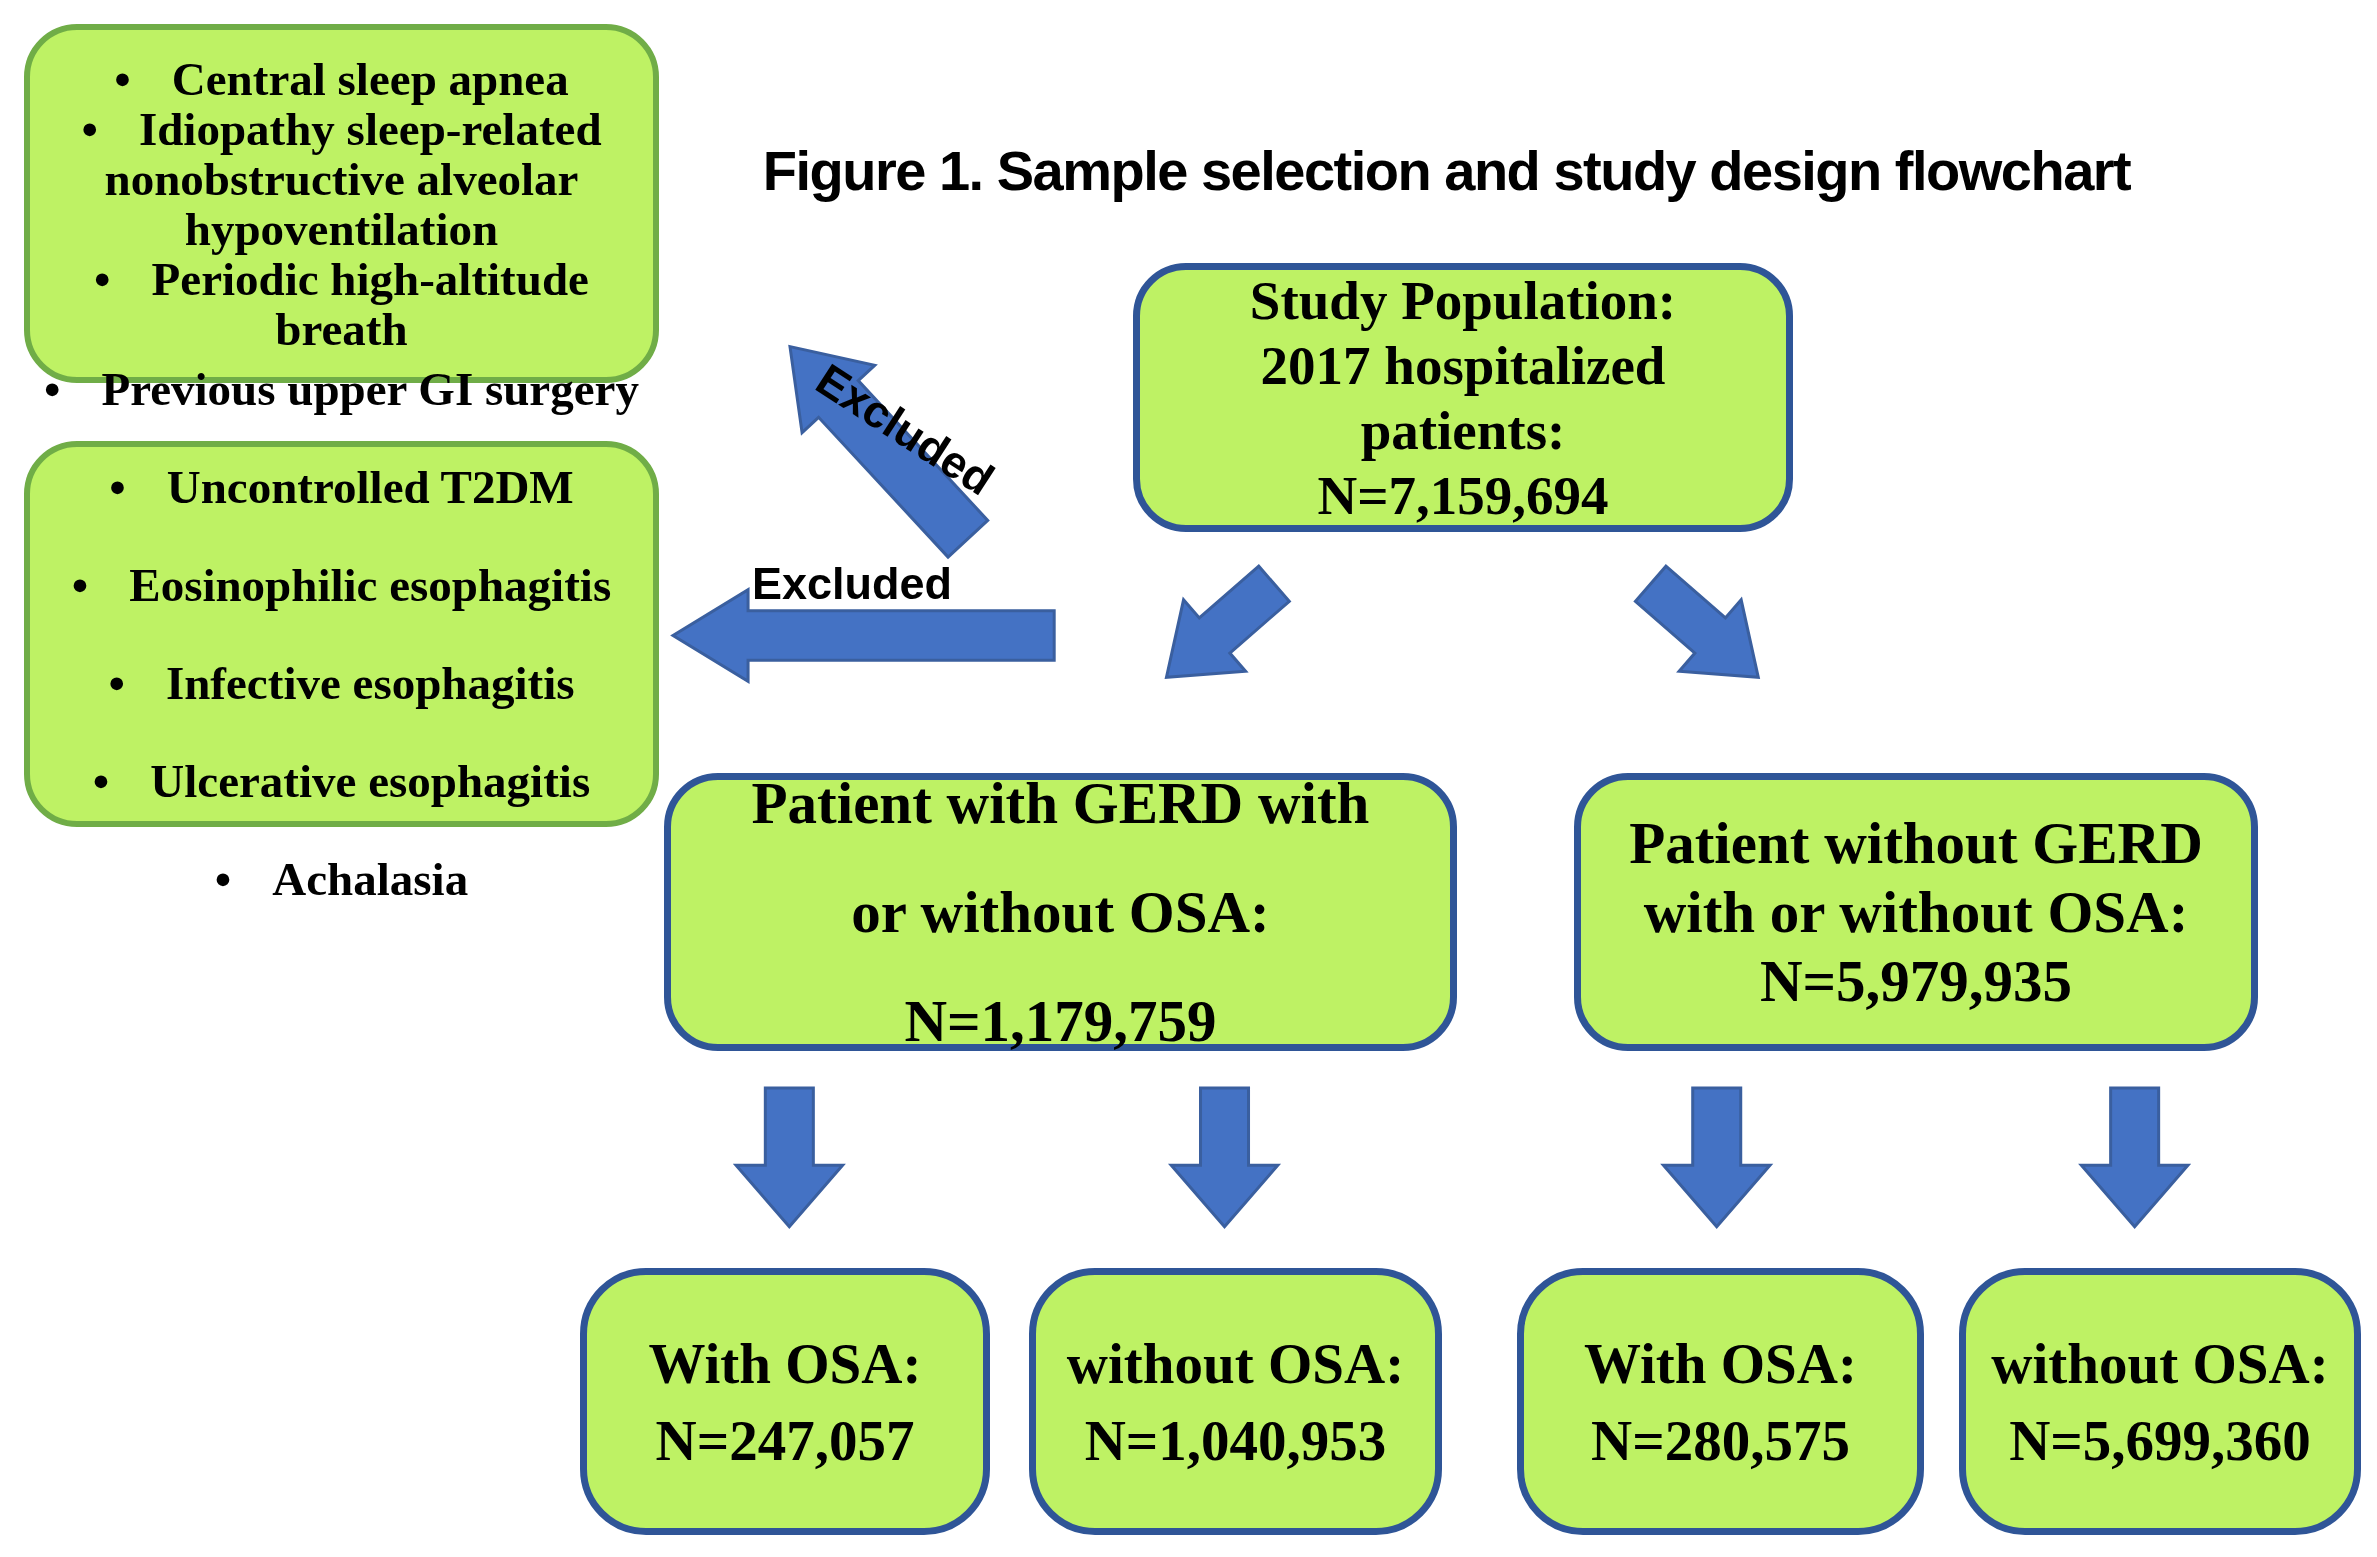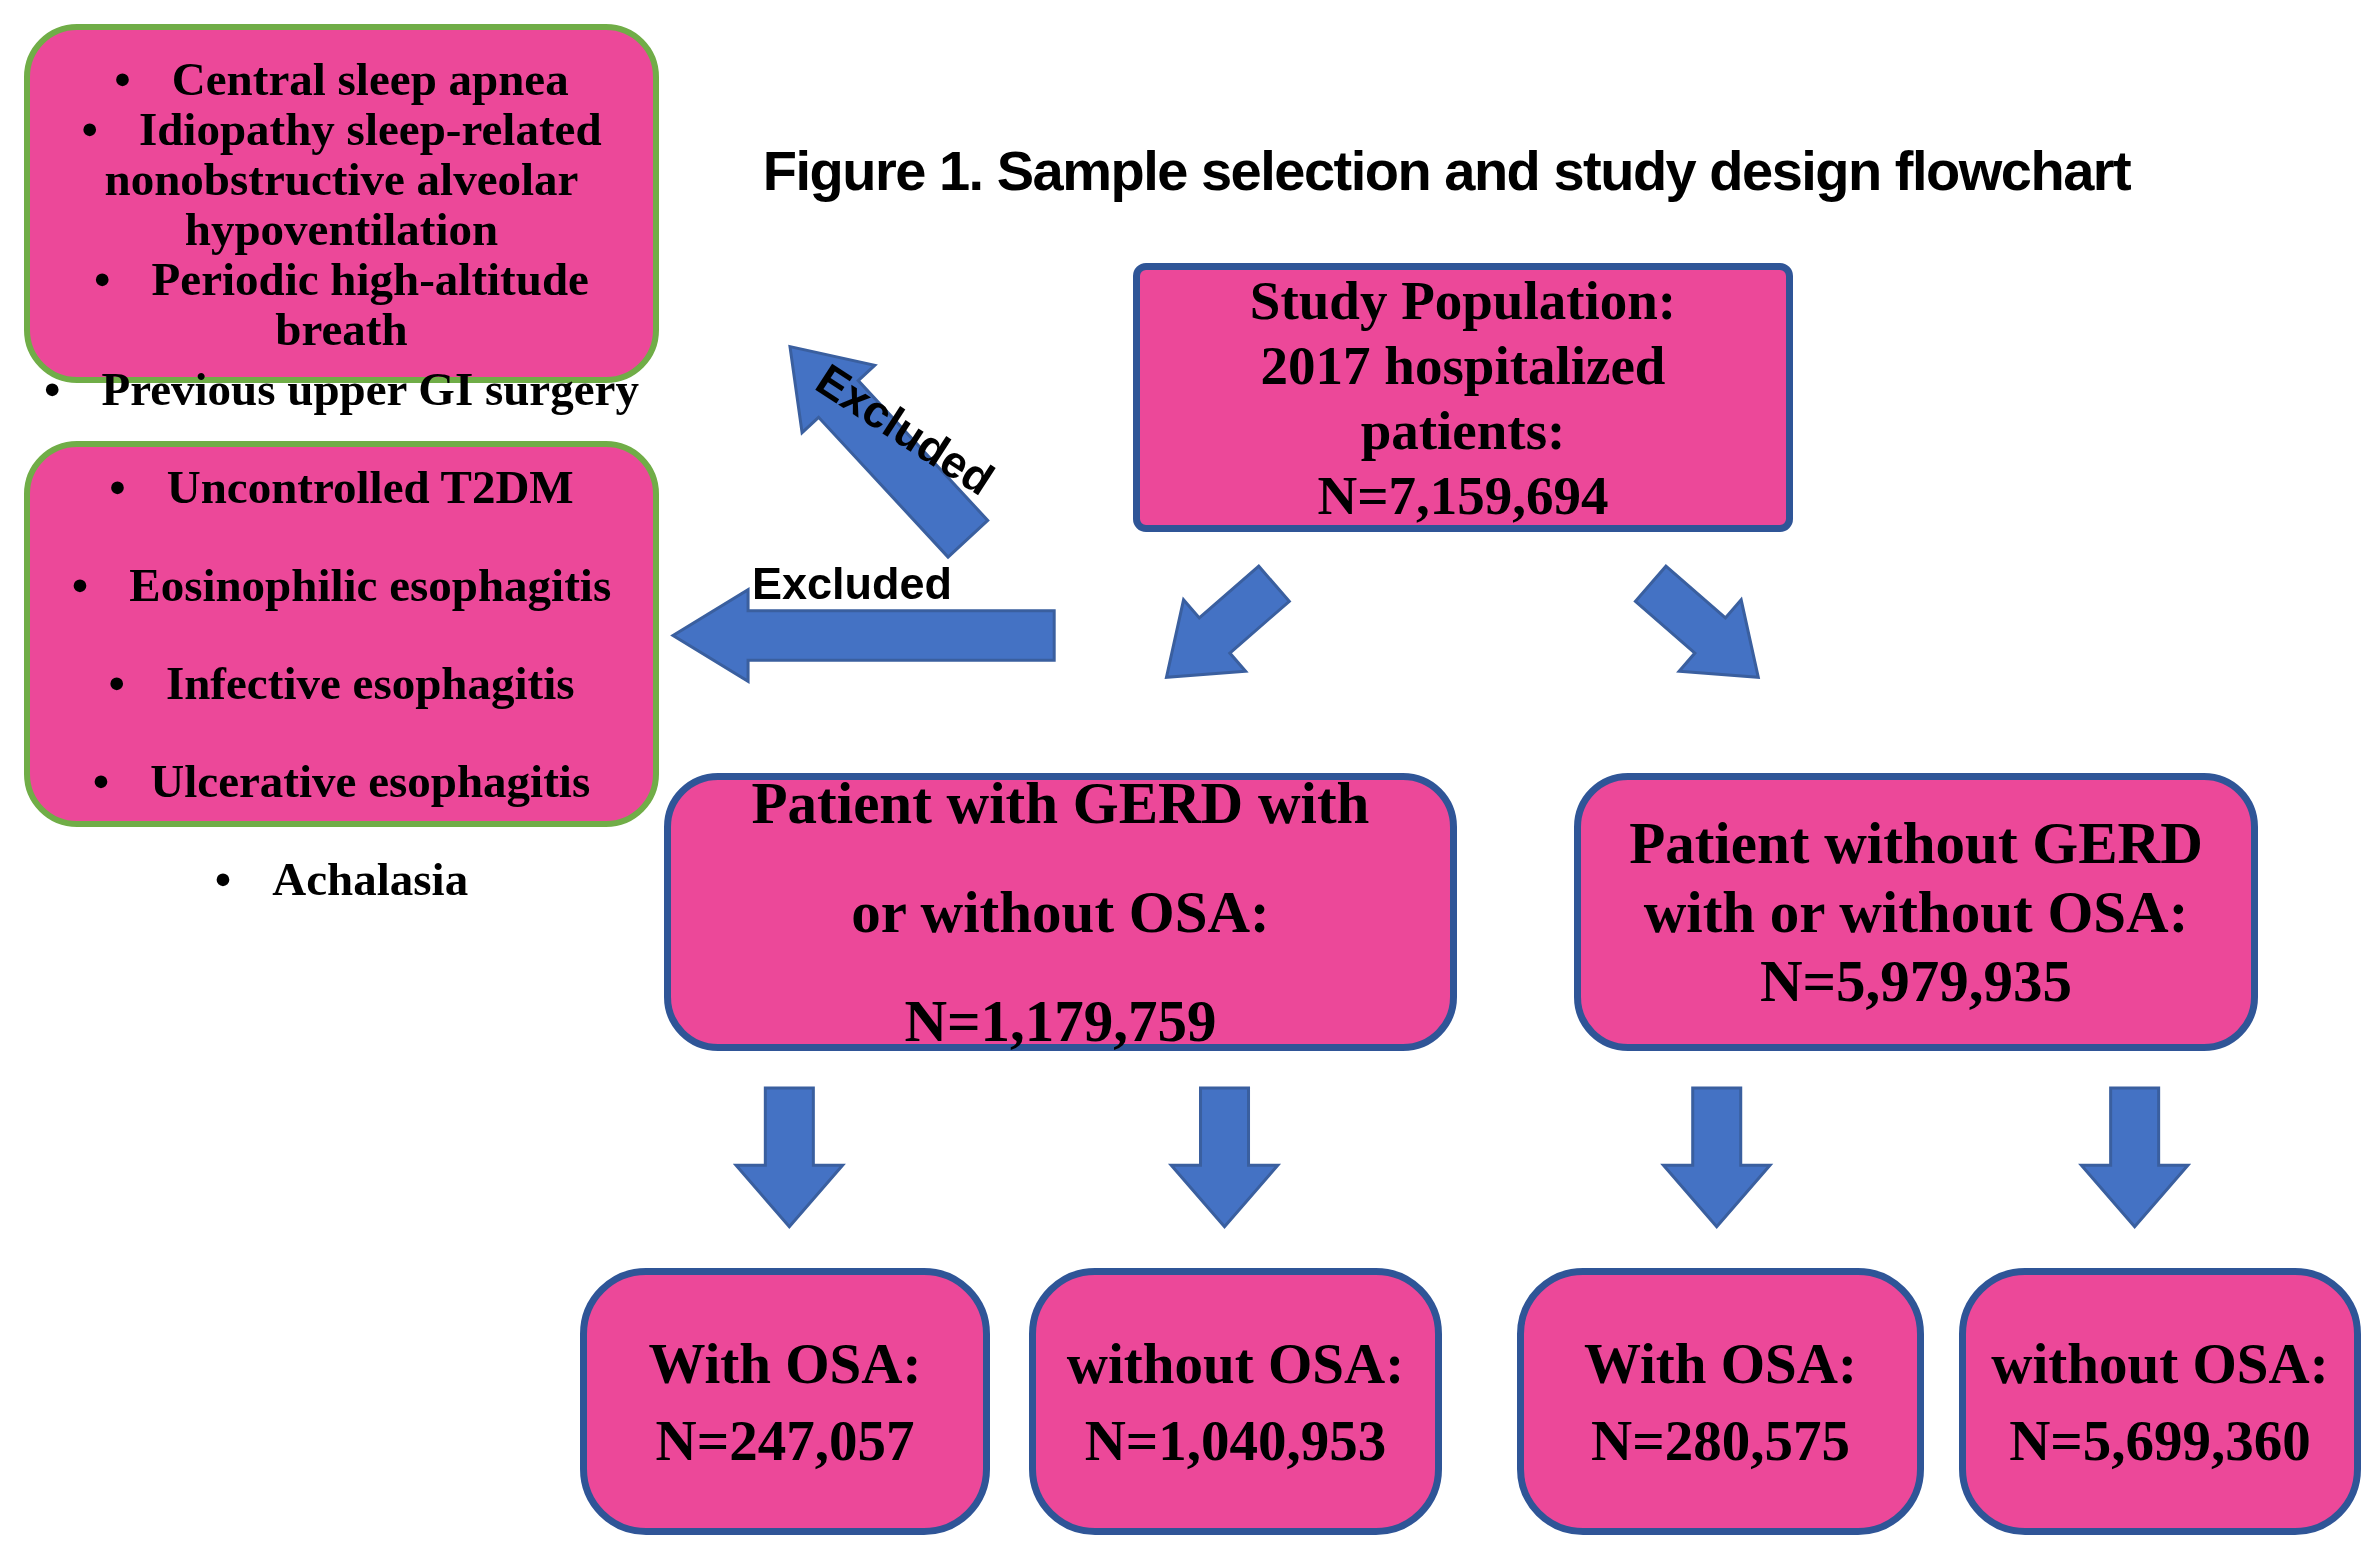--- a/index.html
+++ b/index.html
@@ -16,21 +16,21 @@
   .arrows polygon{fill:#4472c4;stroke:#3a5f9f;stroke-width:4;stroke-linejoin:miter;}
 
   .title{
     position:absolute;left:636px;top:137px;width:1621px;margin:0;
     font-family:"Liberation Sans", sans-serif;
     font-weight:bold;font-size:56px;line-height:68px;letter-spacing:-1.5px;
     text-align:center;white-space:nowrap;
   }
 
   .box{
-    position:absolute;box-sizing:border-box;background:#ec4899;
+    position:absolute;box-sizing:border-box;background:#bef264;
     display:flex;flex-direction:column;justify-content:center;
     text-align:center;font-weight:bold;
   }
   .gbox{border:6.8px solid #70ad47;border-radius:53px;}
   .gbox .ln{font-size:47px;line-height:50px;white-space:nowrap;}
   .blt{margin-right:41px;}
 
   .bbox{border:7.5px solid #2f5597;}
   .study{border-radius:53px;}
   .study .ln{font-size:55px;line-height:65px;white-space:nowrap;}
@@ -84,21 +84,21 @@
     <div class="ln"><span class="blt">•</span><span>Uncontrolled T2DM</span></div>
     <div class="ln"><span class="blt">•</span><span>Eosinophilic esophagitis</span></div>
     <div class="ln"><span class="blt">•</span><span>Infective esophagitis</span></div>
     <div class="ln"><span class="blt">•</span><span>Ulcerative esophagitis</span></div>
     <div class="ln"><span class="blt">•</span><span>Achalasia</span></div>
   </div>
 
   <div class="excl excl-diag">Excluded</div>
   <div class="excl excl-horiz">Excluded</div>
 
-  <div class="box bbox study" style="left:1133px;top:263px;width:660px;height:269px;border-radius:13px;">
+  <div class="box bbox study" style="left:1133px;top:263px;width:660px;height:269px;">
     <div class="ln">Study Population:</div>
     <div class="ln">2017 hospitalized</div>
     <div class="ln">patients:</div>
     <div class="ln">N=7,159,694</div>
   </div>
 
   <div class="box bbox lvl2" style="left:664px;top:773px;width:793px;height:278px;gap:40px;">
     <div class="ln">Patient with GERD with</div>
     <div class="ln">or without OSA:</div>
     <div class="ln">N=1,179,759</div>

